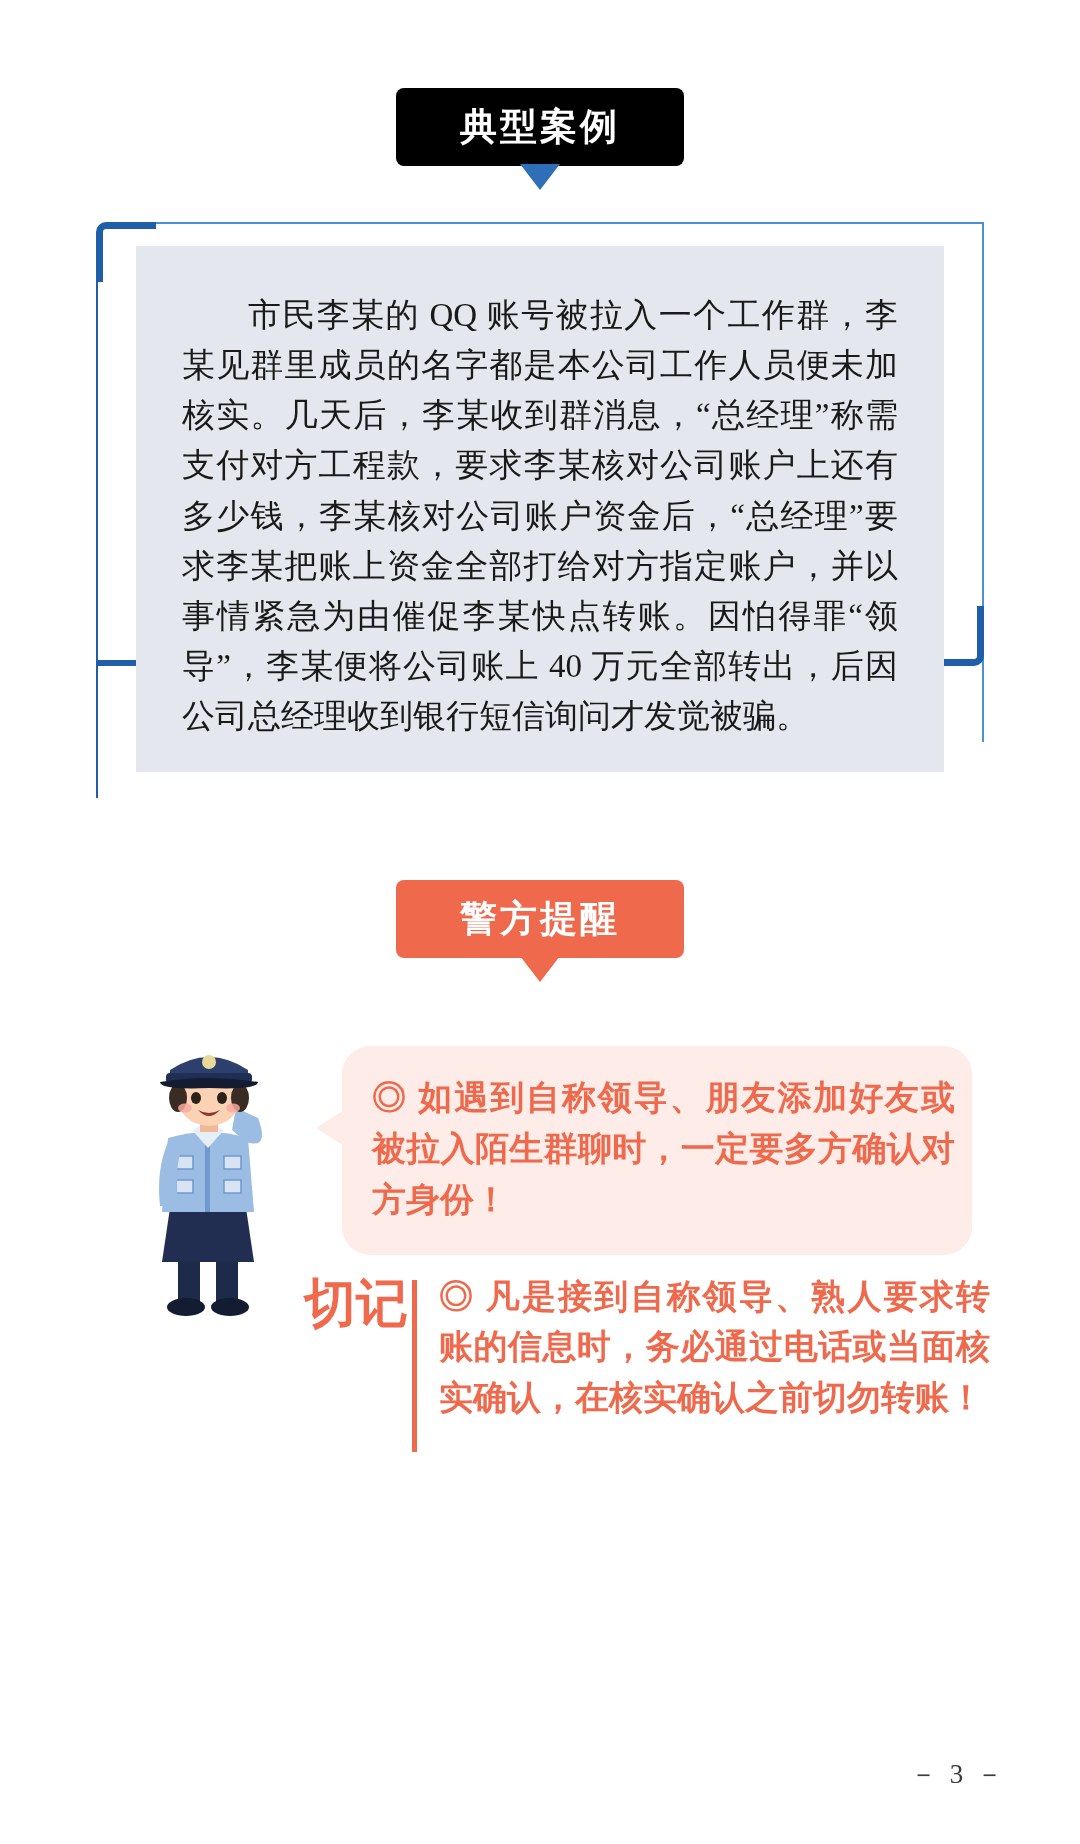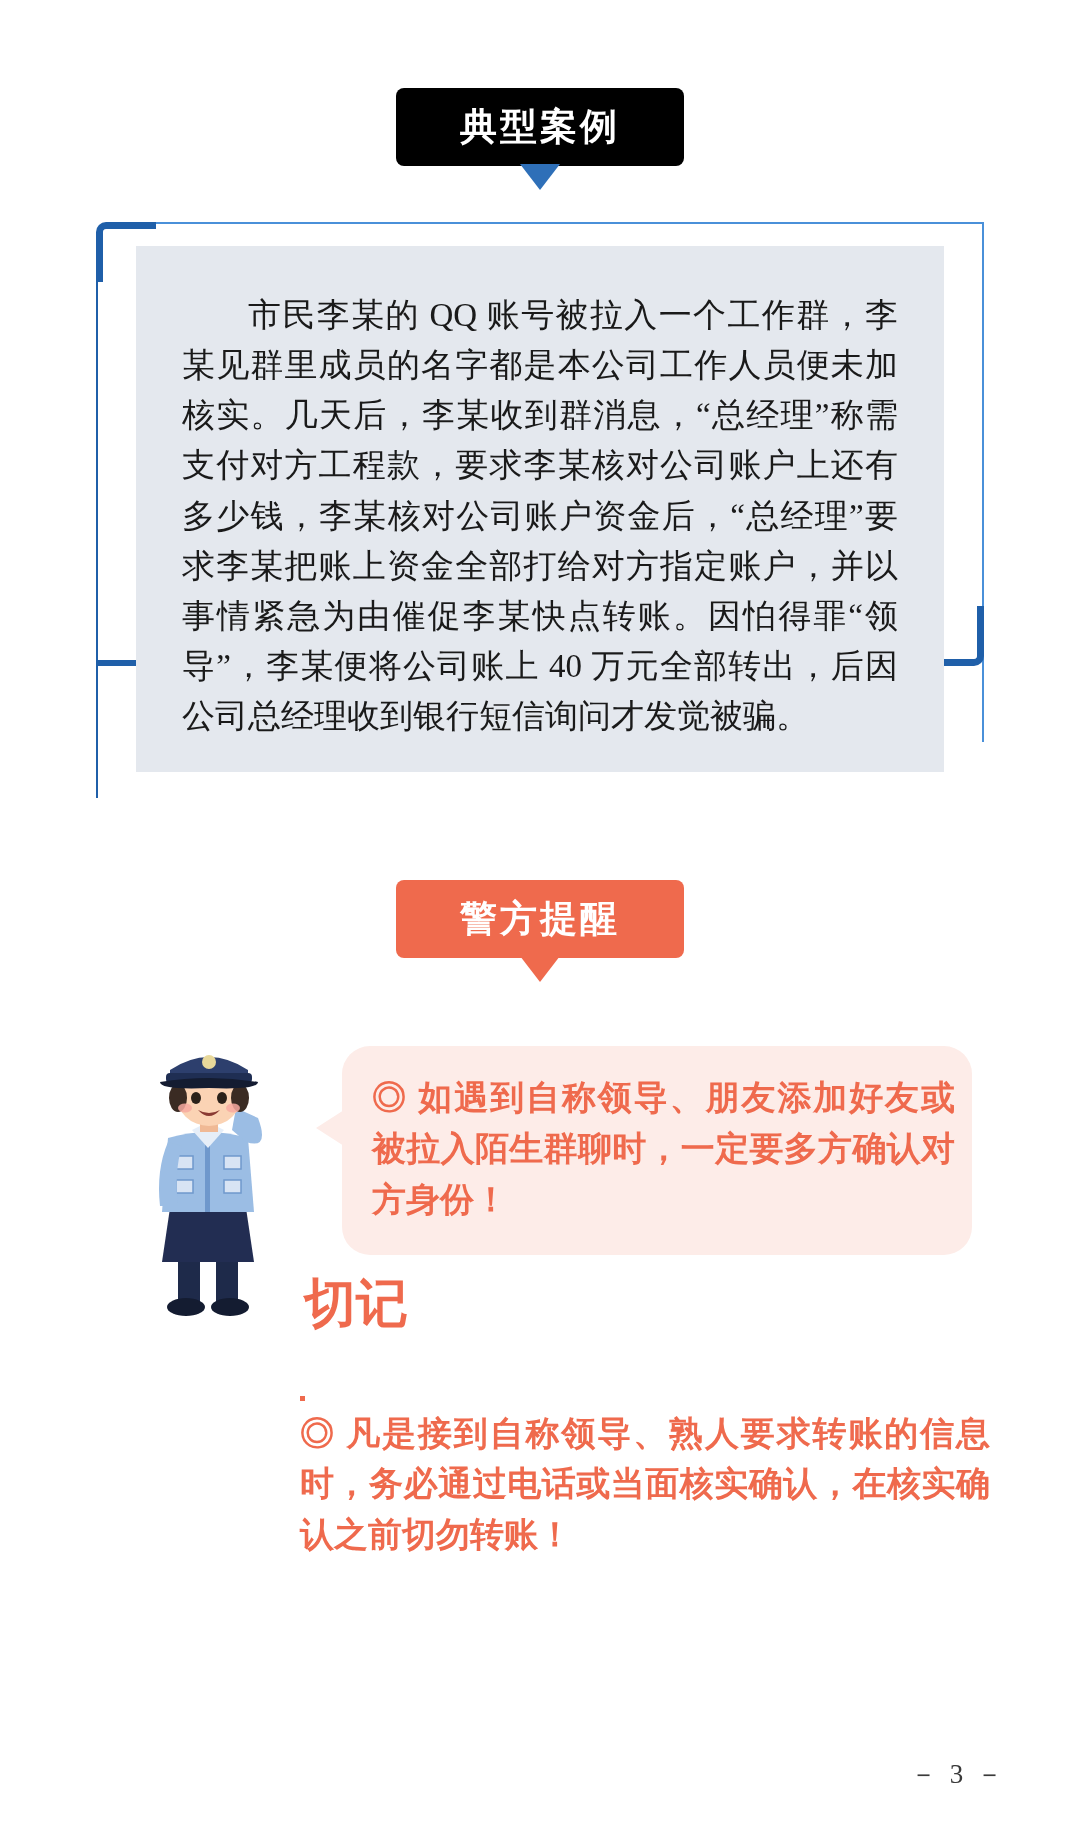--- a/index.html
+++ b/index.html
@@ -163,21 +163,20 @@
     text-align: justify;
   }
 
   
   #remember-block {
     position: absolute;
     left: 300px;
     top: 1272px;
     width: 690px;
     display: flex;
-    flex-direction: column;
   }
   #remember-stamp {
     width: 112px;
     flex: 0 0 112px;
     color: #ef6a4d;
     font-size: 52px;
     font-weight: bold;
     line-height: 1.06;
     text-align: center;
     font-family: "Liberation Serif", serif;

